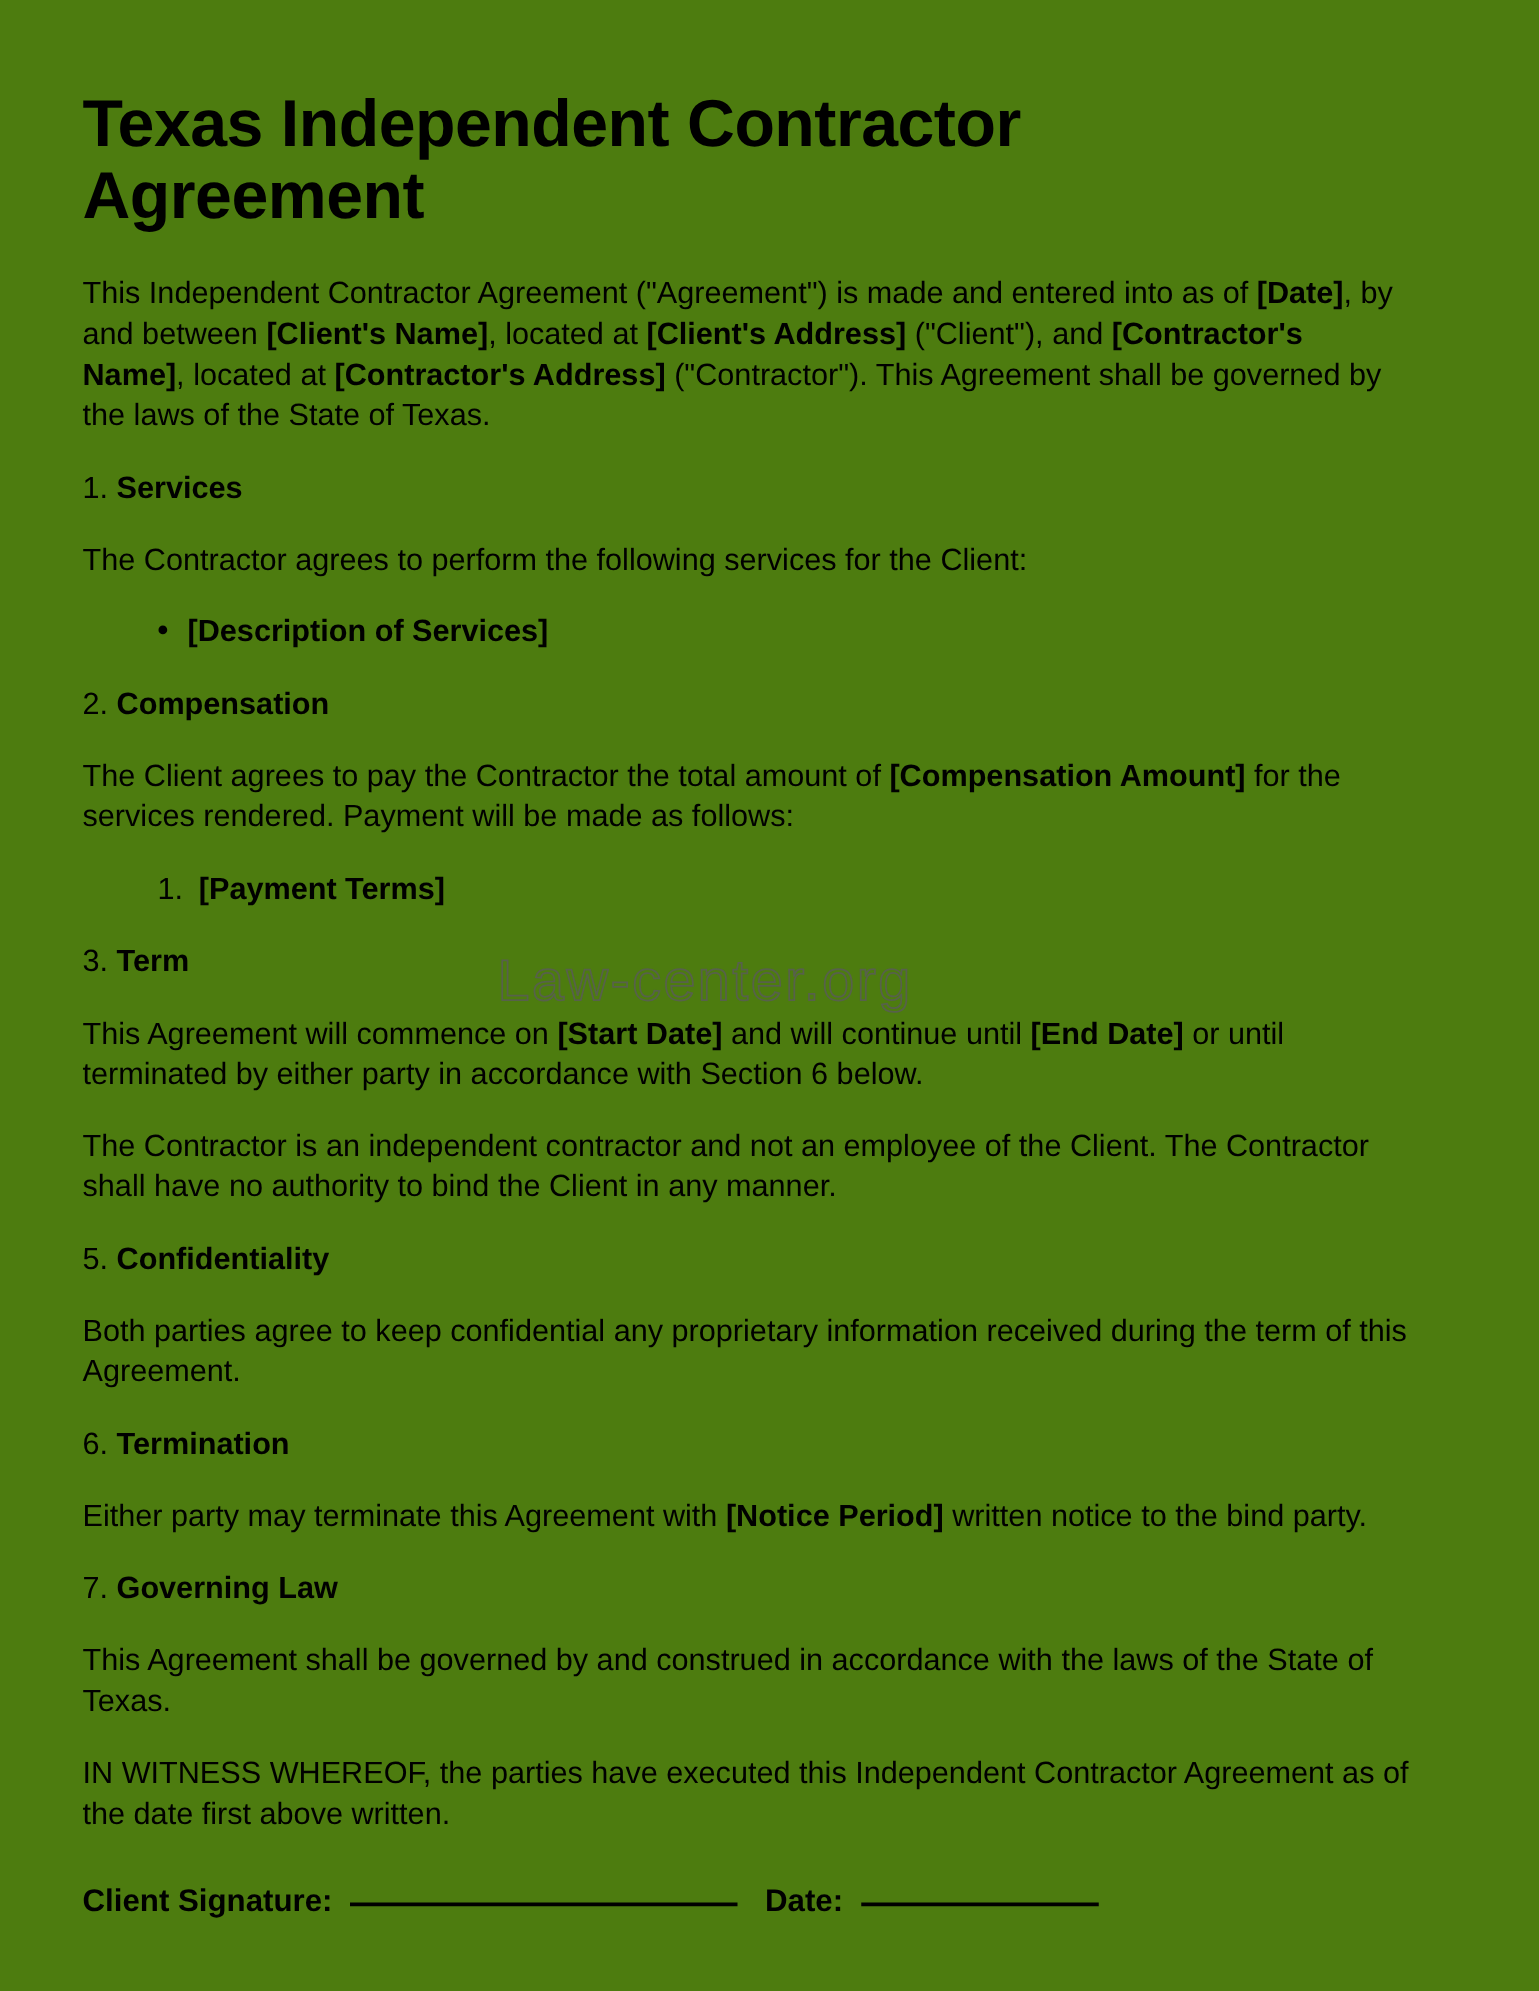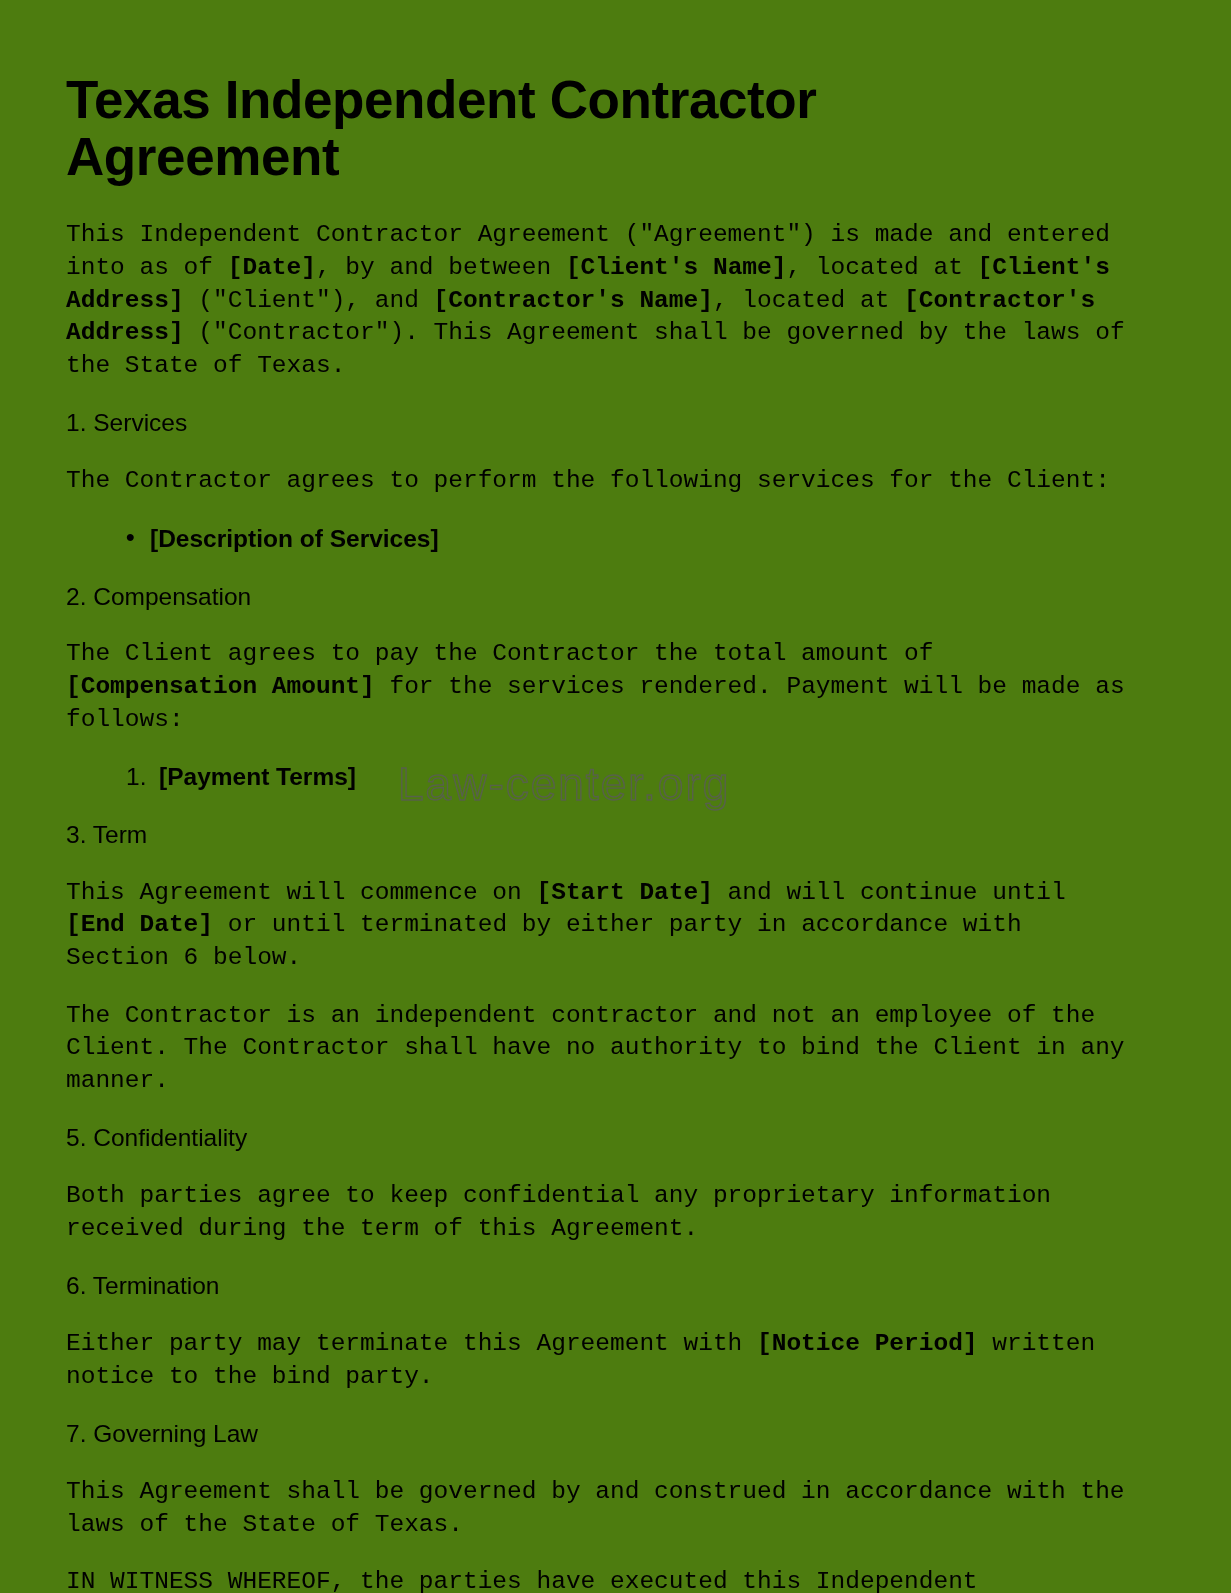--- a/index.html
+++ b/index.html
@@ -36,34 +36,33 @@
     max-width: 880px;
   }
 
   
   p.body {
     font-size: 24.5px;
     line-height: 1.33;
     margin: 0 0 25px 0;
     max-width: 1062px;
     font-weight: normal;
-    font-family: Liberation Mono, monospace;
   }
 
   b, .bold { font-weight: bold; }
 
   
   .section-heading {
     font-size: 24.5px;
     line-height: 1.3;
     margin: 0 0 26px 0;
     font-weight: normal;
   }
   .section-heading .num { font-weight: normal; }
-  .section-heading .title { font-weight: normal; }
+  .section-heading .title { font-weight: bold; }
 
   
   ul.doc-list {
     margin: 0 0 26px 0;
     padding: 0 0 0 60px;
     list-style: none;
   }
   ul.doc-list li {
     font-size: 24.5px;
     line-height: 1.3;

